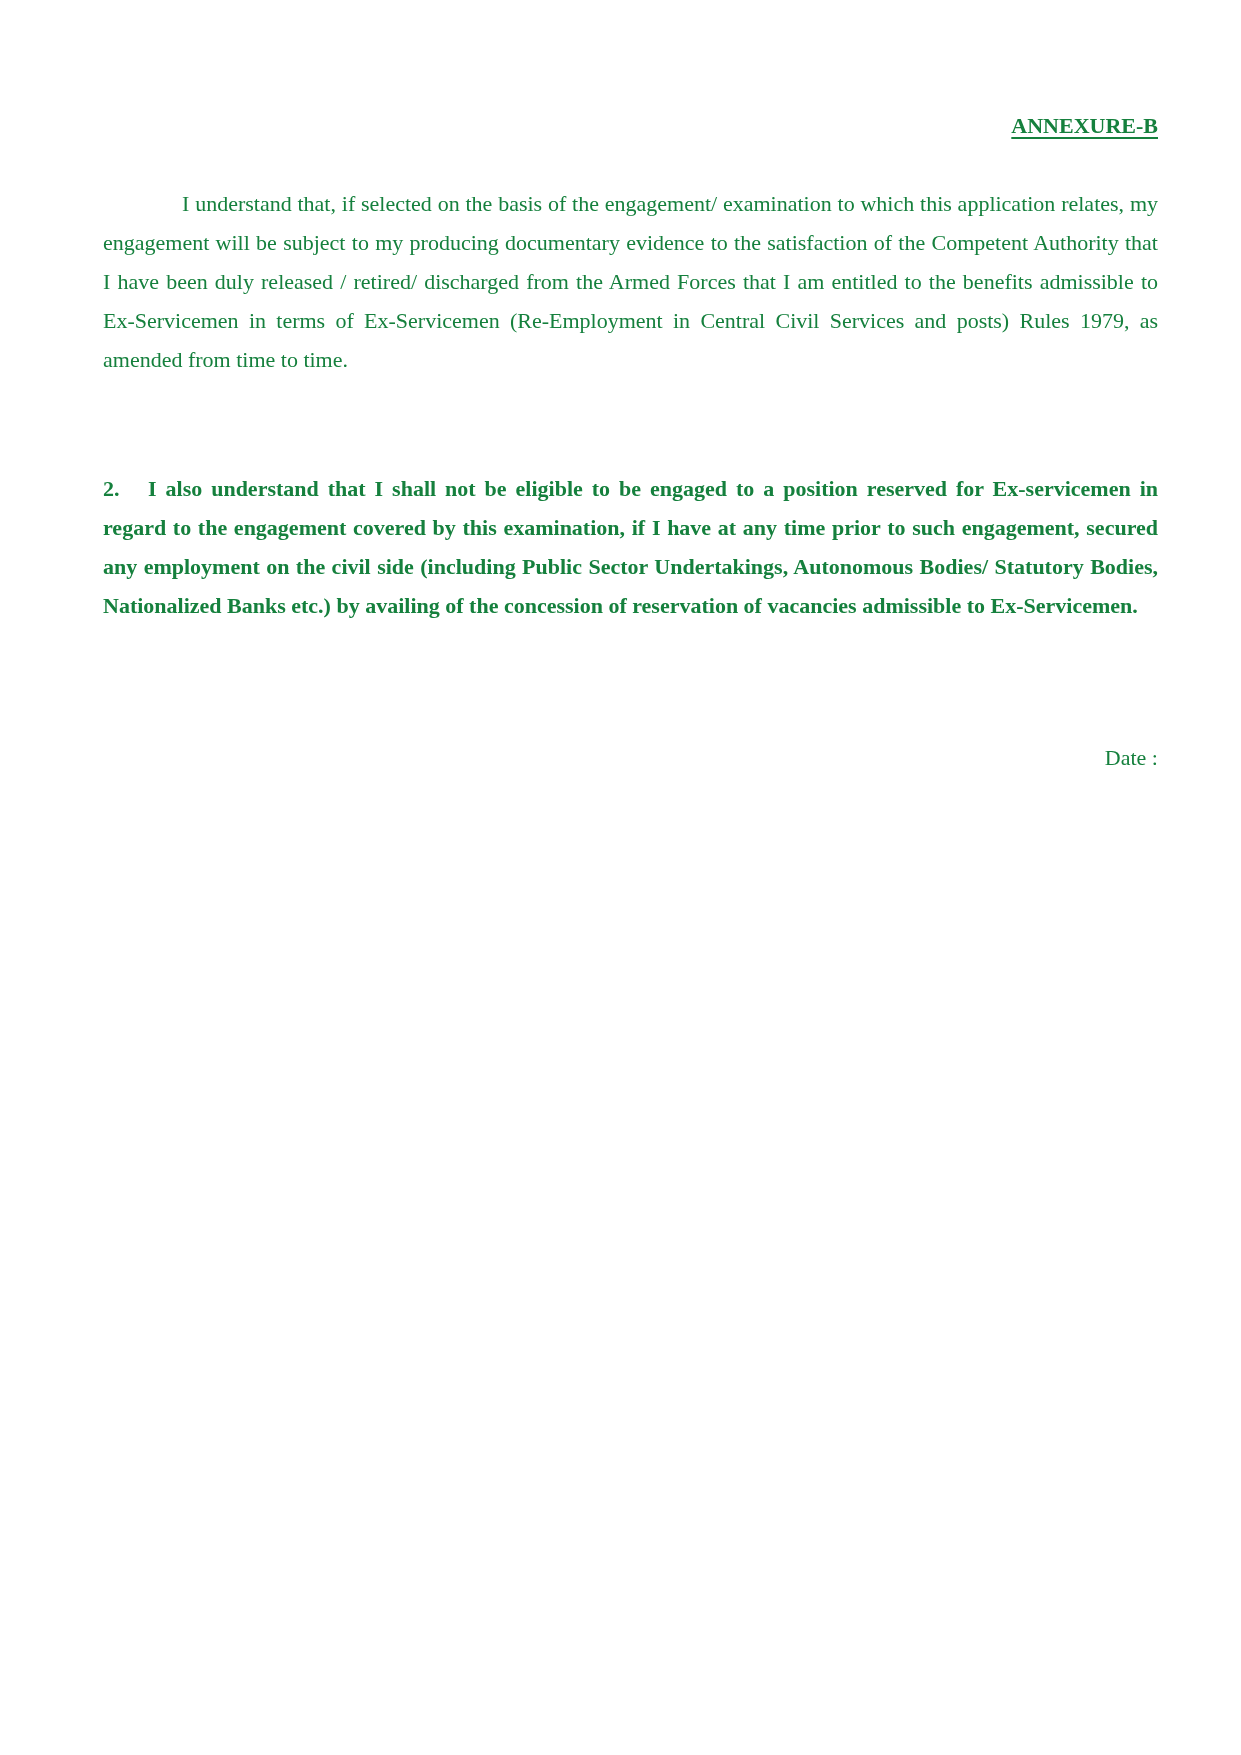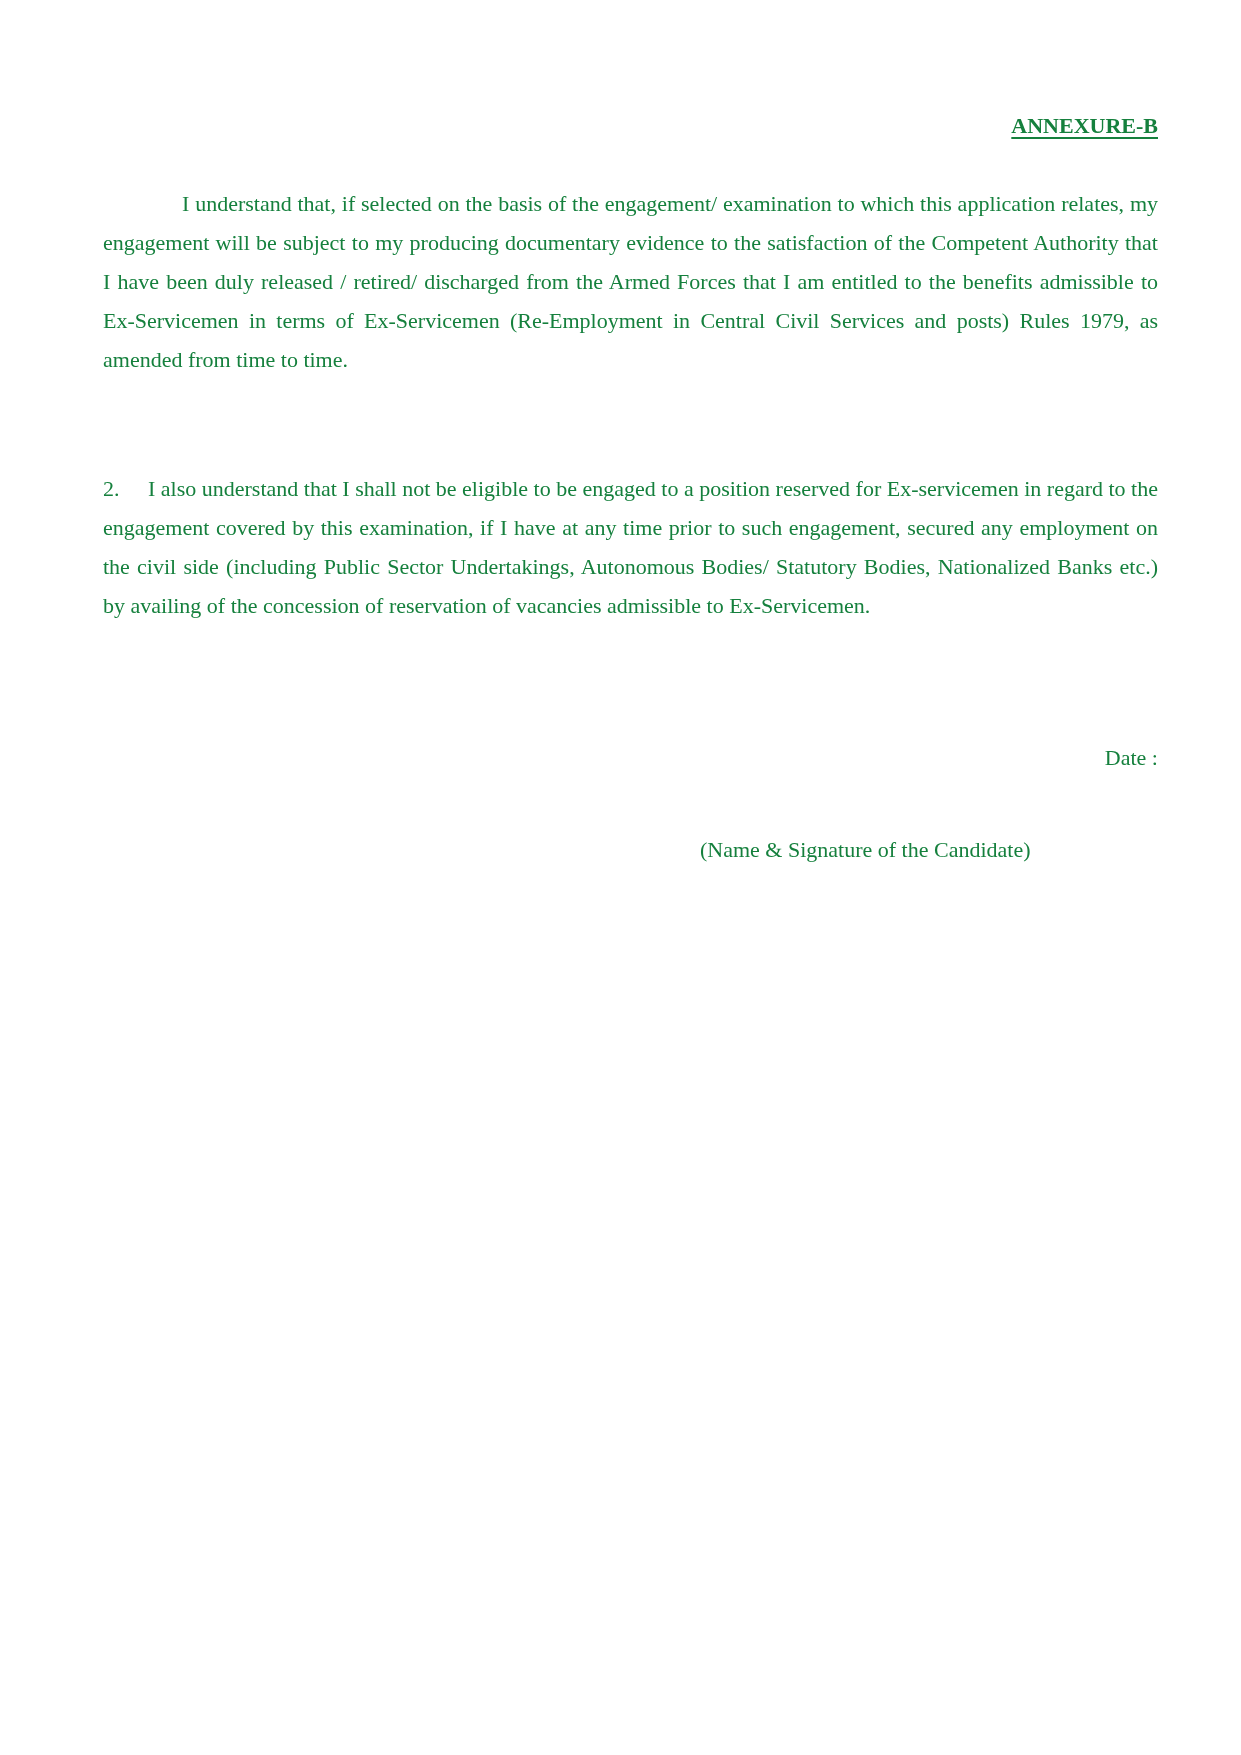--- a/index.html
+++ b/index.html
@@ -39,20 +39,21 @@
   p.body-para {
     margin: 0;
     text-align: justify;
   }
   p.para-1 {
     margin-top: 44px;
     text-indent: 79px;
   }
   p.para-2 {
     margin-top: 90px;
+    font-weight: bold;
   }
   .para-num {
     display: inline-block;
     width: 45px;
     text-indent: 0;
   }
   .date-line {
     margin-top: 118px;
     line-height: 30px;
     text-align: right;
@@ -72,15 +73,14 @@
     <span class="u">ANNEXURE-B</span>
   </div>
 
 
   <p class="body-para para-1">I understand that, if selected on the basis of the engagement/ examination to which this application relates, my engagement will be subject to my producing documentary evidence to the satisfaction of the Competent Authority that I have been duly released / retired/ discharged from the Armed Forces that I am entitled to the benefits admissible to Ex-Servicemen in terms of Ex-Servicemen (Re-Employment in Central Civil Services and posts) Rules 1979, as amended from time to time.</p>
 
   <p class="body-para para-2"><span class="para-num">2.</span><span>I also understand that I shall not be eligible to be engaged to a position reserved for Ex-servicemen in regard to the engagement covered by this examination, if I have at any time prior to such engagement, secured any employment on the civil side (including Public Sector Undertakings, Autonomous Bodies/ Statutory Bodies, Nationalized Banks etc.) by availing of the concession of reservation of vacancies admissible to Ex-Servicemen.</span></p>
 
   <div class="date-line">Date :</div>
 
-  <div class="signature-line">(Name &amp; Signature of the Candidate)</div>
 
 </div>
 
 </body></html>

